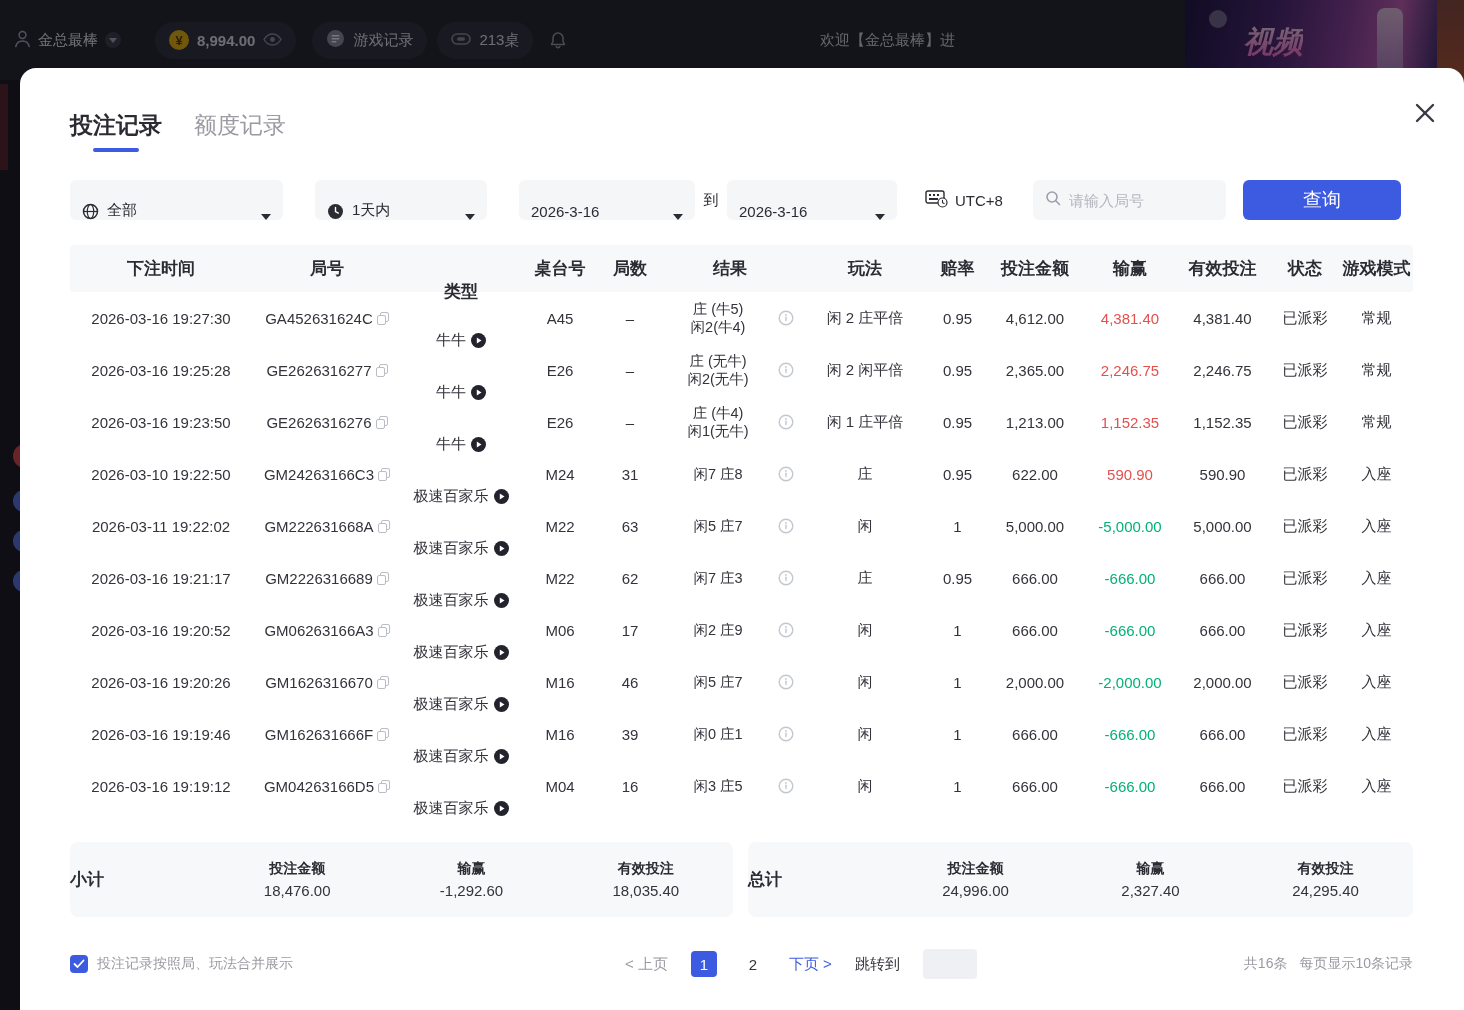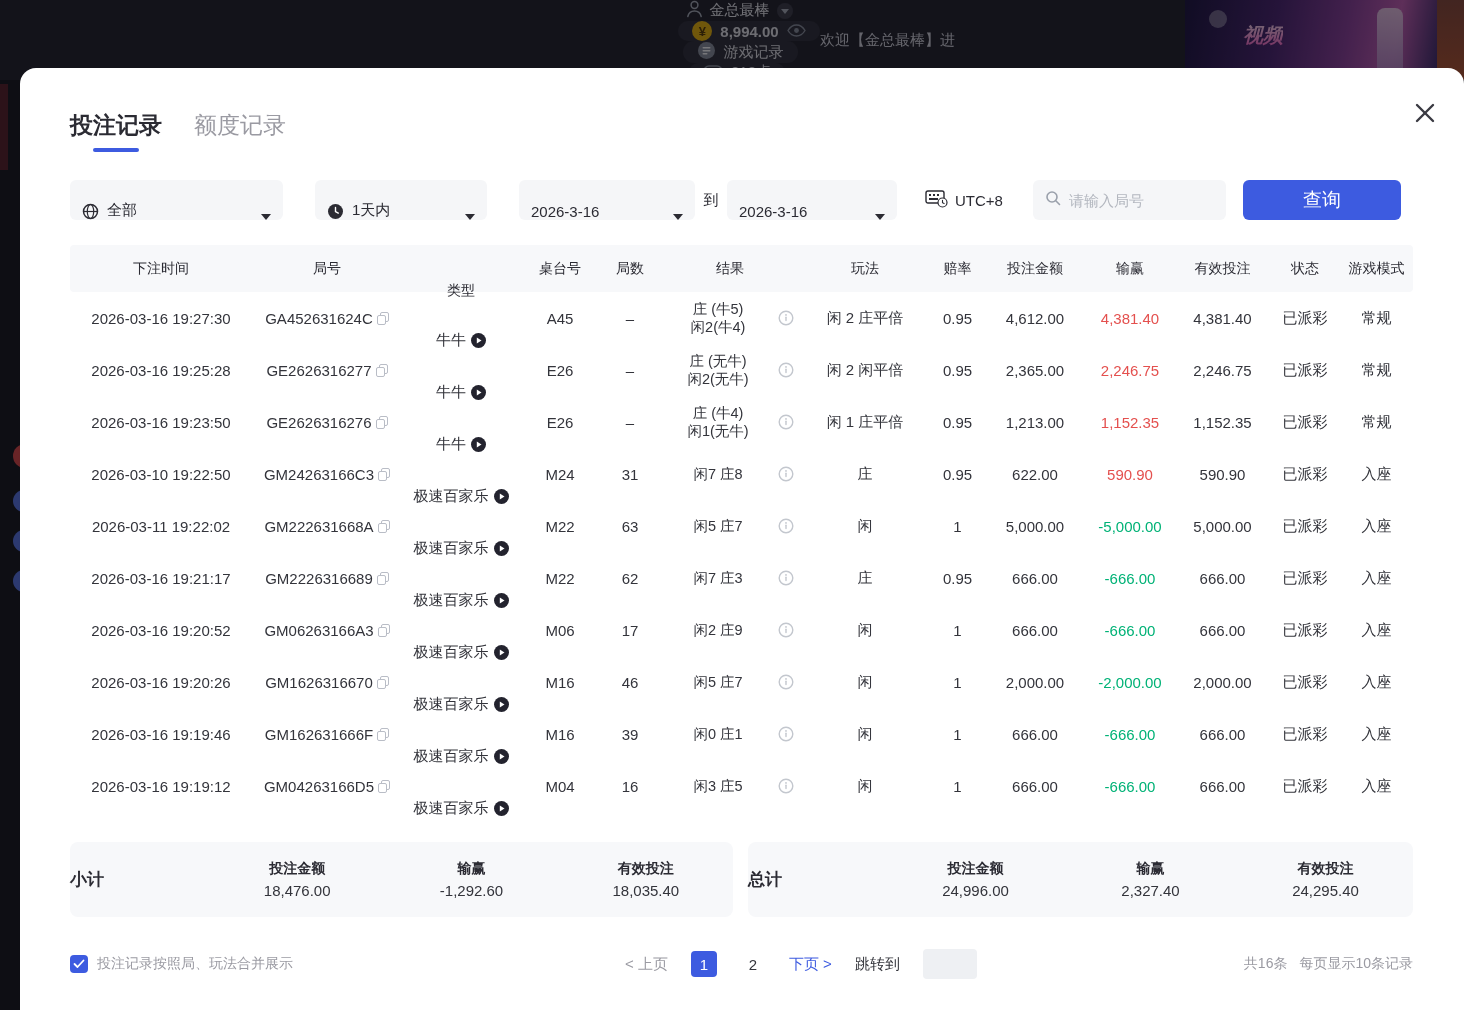--- a/index.html
+++ b/index.html
@@ -1,34 +1,34 @@
 <!DOCTYPE html>
 <html><head>
 <meta charset="utf-8">
 <style>
   *{margin:0;padding:0;box-sizing:border-box;}
   html,body{width:1464px;height:1010px;}
   body{position:relative;overflow:hidden;background:#17171d;font-family:"Liberation Sans","DejaVu Sans",sans-serif;}
 
   
-  .topbar{position:absolute;left:0;top:0;width:1464px;height:80px;background:#23232c;display:flex;align-items:center;z-index:1;flex-direction:column;}
+  .topbar{position:absolute;left:0;top:0;width:1464px;height:80px;background:#23232c;display:flex;align-items:center;z-index:1;}
   .user-chip{display:flex;align-items:center;gap:7px;margin-left:14px;color:#edeef2;font-size:15px;}
   .mini-circle{width:16px;height:16px;border-radius:50%;background:#3c3c48;display:flex;align-items:center;justify-content:center;}
   .mini-caret{width:0;height:0;border-left:4px solid transparent;border-right:4px solid transparent;border-top:5px solid #aab0bb;margin-top:1px;}
   .pill{display:flex;align-items:center;gap:8px;height:37px;border-radius:19px;background:#30303a;padding:0 14px;color:#e8e8ee;font-size:15px;}
   .pill.balance{margin-left:34px;font-weight:bold;}
   .pill.records{margin-left:16px;}
   .pill.tables{margin-left:10px;}
   .coin{width:20px;height:20px;border-radius:50%;background:#F0B90B;color:#5a3c00;font-weight:bold;font-size:13px;display:flex;align-items:center;justify-content:center;}
   .bell{margin-left:16px;display:flex;align-items:center;}
   .welcome{position:absolute;left:820px;top:31px;color:#d6d6de;font-size:15px;white-space:nowrap;}
   .banner{position:absolute;right:27px;top:0;width:252px;height:80px;overflow:hidden;background:linear-gradient(100deg,#1c1440 0%,#4a2470 35%,#8a3f9a 62%,#c75fb5 82%,#3a2a6a 100%);}
   .banner .pillar{position:absolute;right:34px;top:8px;width:26px;height:72px;border-radius:8px;background:linear-gradient(180deg,#f3d7ef,#b585c9);opacity:.85;}
   .banner .orb{position:absolute;left:24px;top:10px;width:18px;height:18px;border-radius:50%;background:rgba(255,255,255,.35);}
-  .banner-text{position:absolute;left:58px;top:22px;font-size:20px;font-weight:bold;font-style:italic;background:linear-gradient(180deg,#ffe3f6,#ff5fc8);-webkit-background-clip:text;background-clip:text;color:transparent;}
+  .banner-text{position:absolute;left:58px;top:22px;font-size:30px;font-weight:bold;font-style:italic;background:linear-gradient(180deg,#ffe3f6,#ff5fc8);-webkit-background-clip:text;background-clip:text;color:transparent;}
   .banner-strip{position:absolute;right:0;top:0;width:27px;height:80px;background:linear-gradient(180deg,#8a4a3a,#b5552f);z-index:1;}
   .left-red-strip{position:absolute;left:0;top:84px;width:8px;height:86px;background:#5a2128;z-index:1;}
   .side-ic{position:absolute;border-radius:50%;z-index:1;}
   .si1{left:13px;top:444px;width:24px;height:24px;background:#e04848;}
   .si2{left:13px;top:490px;width:22px;height:22px;background:#5a77e8;}
   .si3{left:13px;top:530px;width:22px;height:22px;background:#5a77e8;}
   .si4{left:13px;top:570px;width:22px;height:22px;background:#5a77e8;}
 
   .overlay{position:absolute;inset:0;background:rgba(8,8,12,.55);z-index:5;}
 
@@ -51,21 +51,21 @@
   .to-label{margin-left:8px;width:16px;text-align:center;font-size:15px;color:#2b2b33;}
   .dd4{width:170px;margin-left:8px;}
   .tz{display:flex;align-items:center;gap:7px;margin-left:28px;font-size:15px;color:#2b2b33;cursor:pointer;}
   .searchbox{display:flex;align-items:center;gap:8px;width:193px;height:40px;background:#f5f6f8;border-radius:6px;padding:0 12px;margin-left:30px;}
   .searchbox input{flex:1;min-width:0;background:transparent;border:none;outline:none;font-size:15px;color:#2b2b33;font-family:inherit;}
   .searchbox input::placeholder{color:#b3b7bf;}
   .query-btn{width:158px;height:40px;margin-left:17px;background:#3D5BE0;color:#fff;border:none;border-radius:6px;font-size:19px;cursor:pointer;font-family:inherit;}
 
   .tablewrap{position:absolute;left:50px;top:177px;width:1343px;}
   .thead-row{display:flex;align-items:center;height:47px;background:#f7f8fa;border-radius:4px;}
-  .th{font-size:14px;color:#2b2b33;font-weight:normal;text-align:center;display:flex;align-items:center;justify-content:center;}
+  .th{font-size:17px;color:#2b2b33;font-weight:bold;text-align:center;display:flex;align-items:center;justify-content:center;}
   .trow{display:flex;align-items:center;height:52px;}
   .td{font-size:15px;color:#33343b;display:flex;align-items:center;justify-content:center;text-align:center;}
   .c1{width:182px;}.c2{width:150px;gap:4px;}.c3{width:118px;gap:5px;margin-top:45px;}.c4{width:80px;}.c5{width:60px;}
   .c6{width:140px;position:relative;flex-direction:column;justify-content:center;padding-right:24px;}
   .c7{width:130px;}.c8{width:55px;}.c9{width:100px;}.c10{width:90px;}.c11{width:95px;}.c12{width:70px;}.c13{width:73px;}
   .thead-row .c6{flex-direction:row;padding-right:0;}
   .resline{line-height:18px;font-size:14.5px;}
   .info-ic{position:absolute;right:6px;top:50%;transform:translateY(-50%);cursor:pointer;}
   .copy-ic,.play-ic{cursor:pointer;display:flex;align-items:center;}
   .red{color:#E4504E;}

